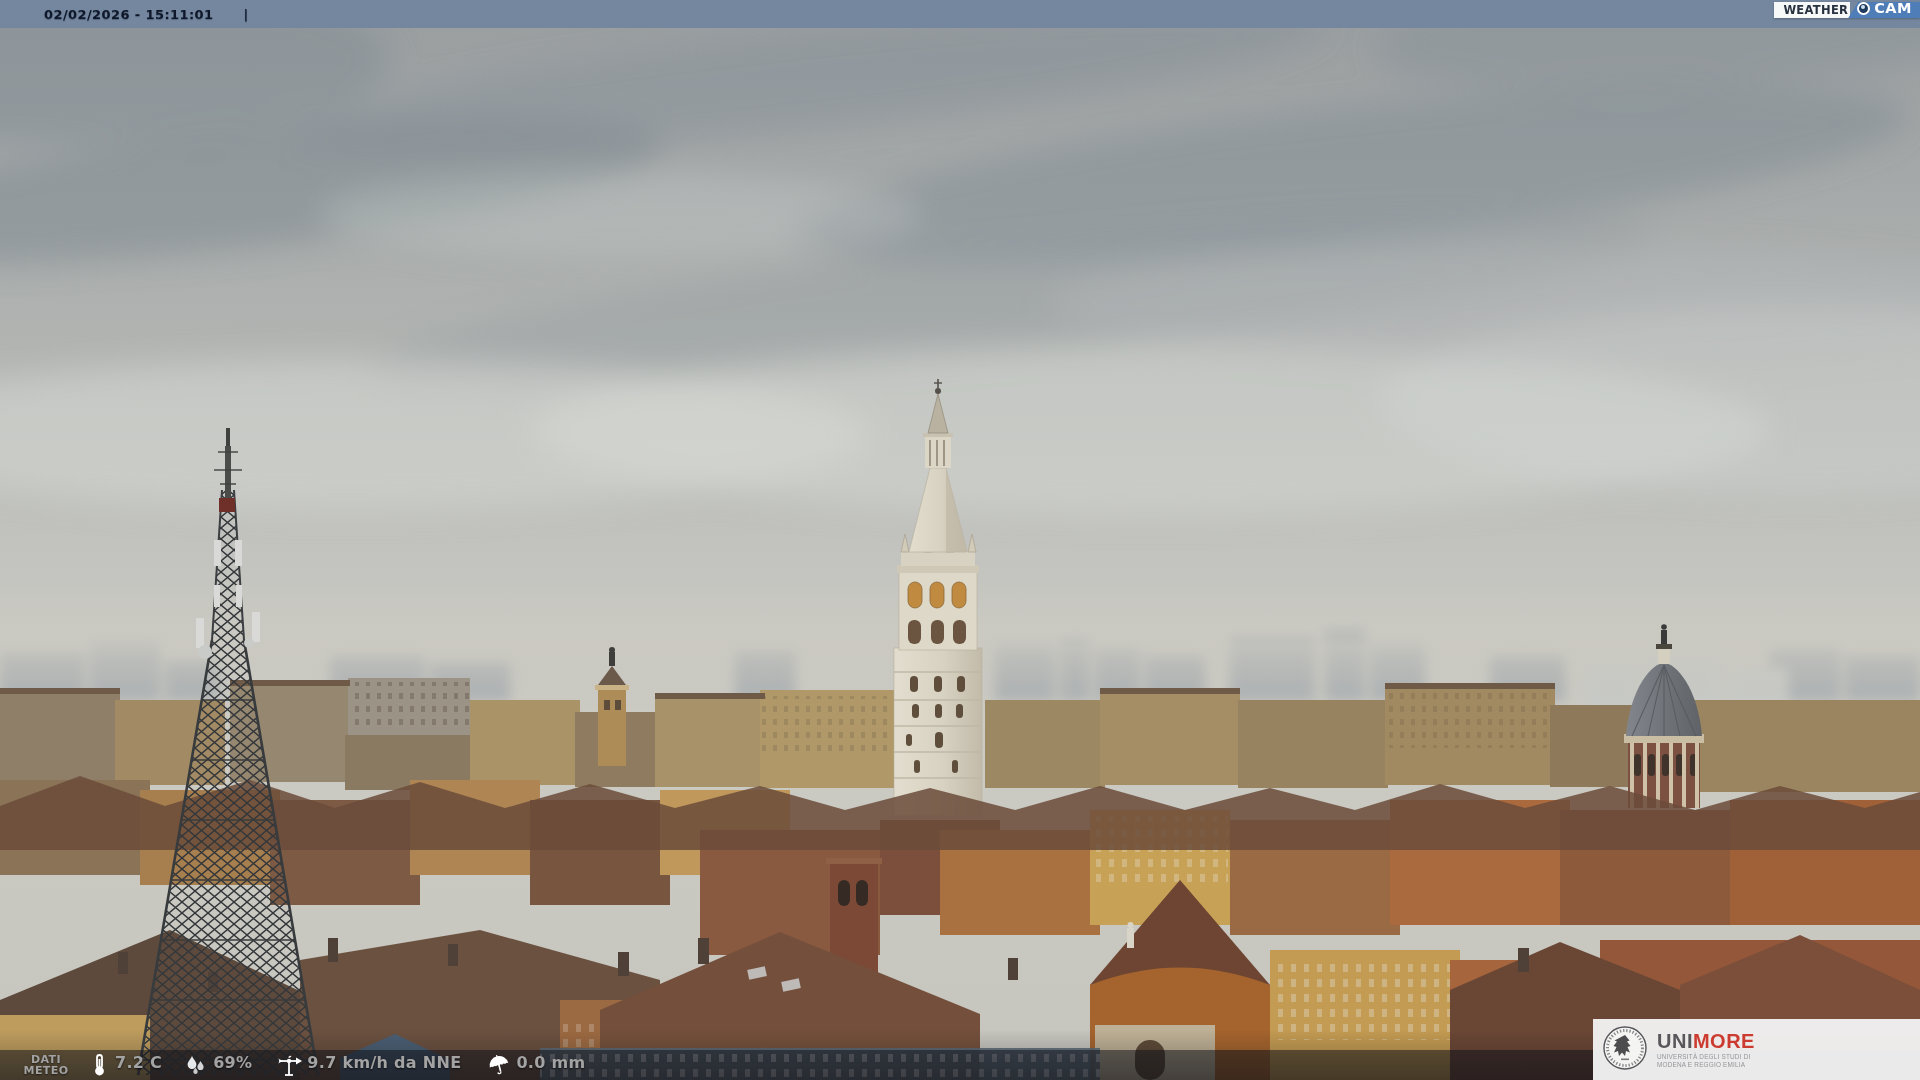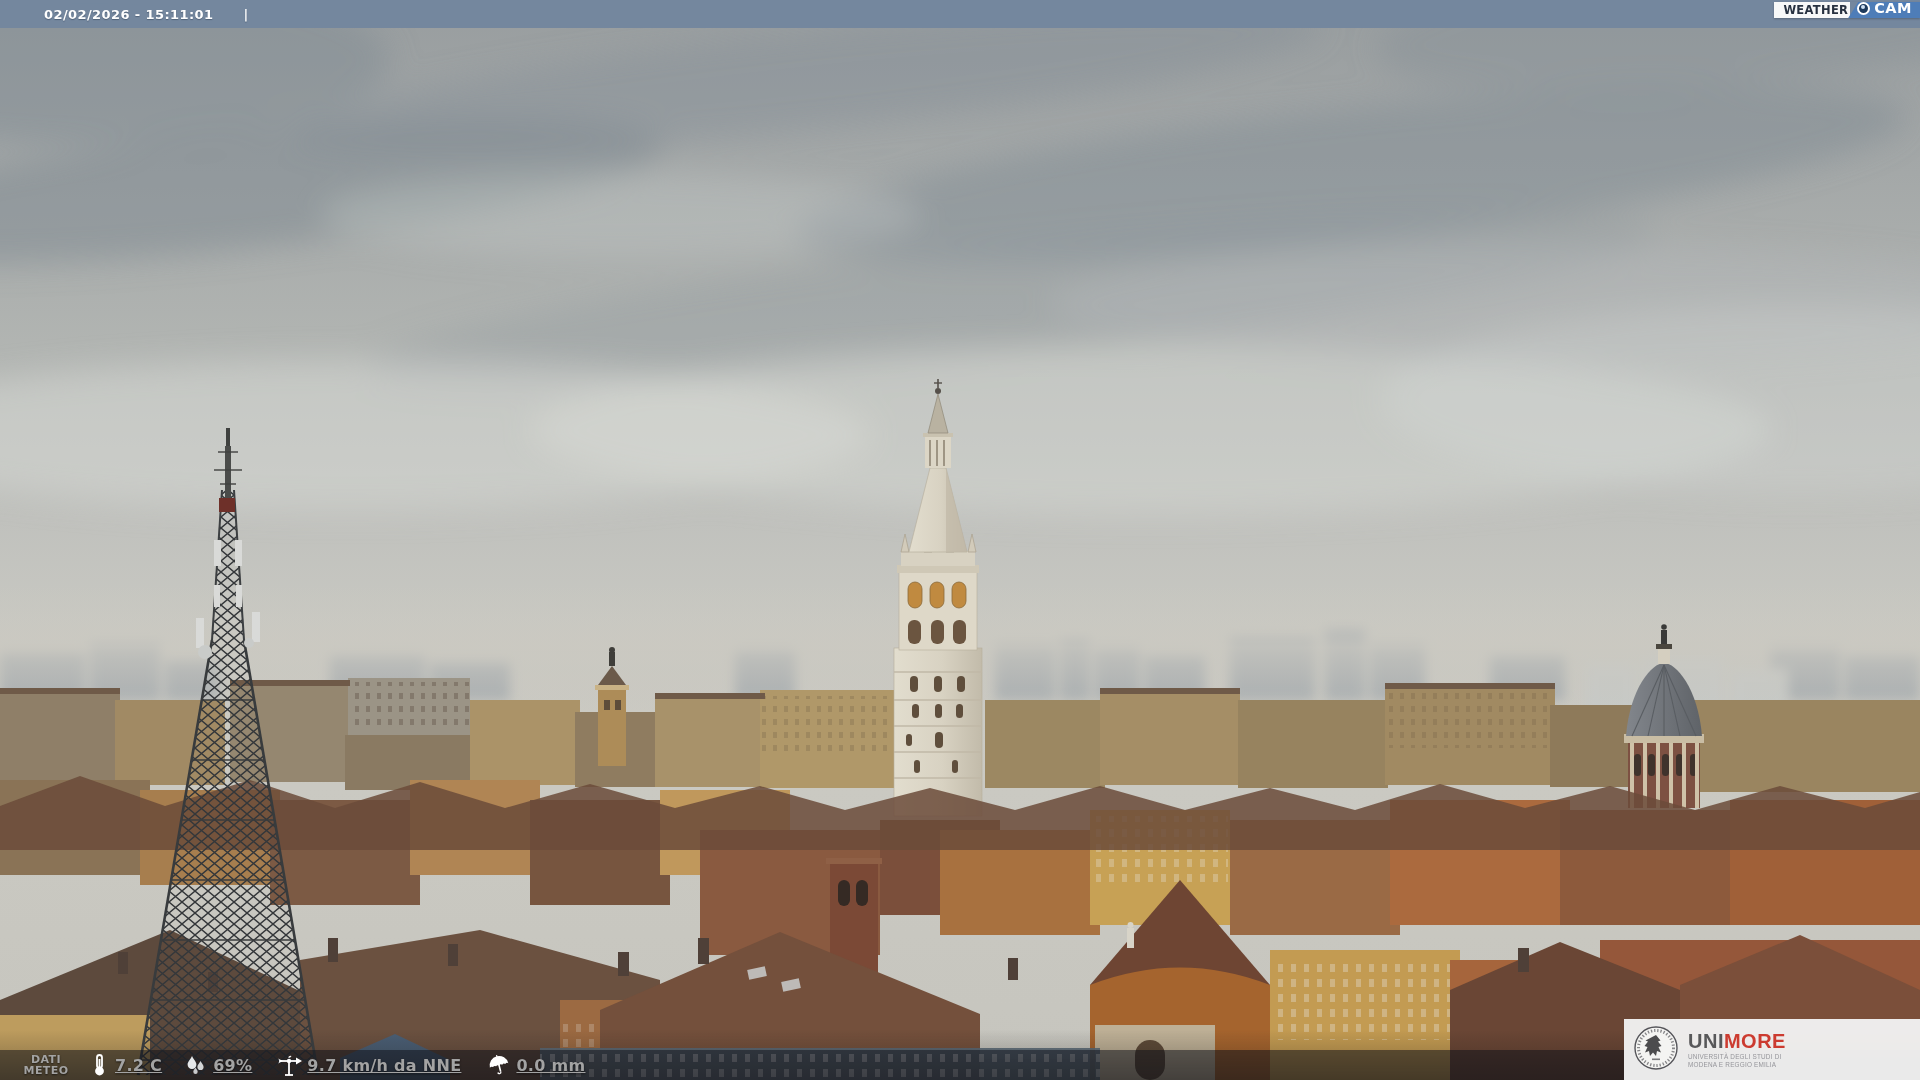--- a/index.html
+++ b/index.html
@@ -8,21 +8,21 @@
     font-family:"DejaVu Sans", sans-serif;
     -webkit-font-smoothing:antialiased;
   }
   .stage svg.scene{position:absolute;inset:0;display:block;}
 
   
   .top-bar{
     position:absolute;top:0;left:0;right:0;height:28px;
     background:rgba(114,134,158,0.96);
     display:flex;align-items:center;
-    color:#ffffff;font-weight:bold;font-size:13px;letter-spacing:.4px;
+    color:#0f172a;font-weight:bold;font-size:13px;letter-spacing:.4px;
     text-shadow:0 1px 1px rgba(40,55,75,.45);
     white-space:nowrap;
   }
   .top-bar .dt{margin-left:44px;}
   .top-bar .sep{margin-left:30px;opacity:.95;}
   .top-bar .ttl{margin-left:28px;}
 
   
   .wcam{
     position:absolute;top:2px;right:0;height:16px;display:flex;align-items:stretch;
@@ -52,31 +52,31 @@
   .bottom-bar{
     position:absolute;left:0;right:0;bottom:0;height:30px;
     background:rgba(16,18,24,0.52);
     display:flex;align-items:center;color:#a3a3a3;white-space:nowrap;
   }
   .dati{
     margin-left:16px;width:60px;text-align:center;
     font-size:11px;line-height:11px;font-weight:bold;letter-spacing:.4px;
     text-shadow:0 1px 2px rgba(0,0,0,.6);
   }
-  .wx-item{display:flex;align-items:center;text-decoration:underline;}
+  .wx-item{display:flex;align-items:flex-start;}
   .wx-item .ico{display:flex;align-items:center;justify-content:center;}
   .wx-val{
     font-size:16px;font-weight:bold;letter-spacing:.3px;margin-left:5px;
     text-shadow:0 1px 2px rgba(0,0,0,.65);
   }
   .mlA{margin-left:12px}.mlB{margin-left:22px}.mlC{margin-left:24px}.mlD{margin-left:26px}
 
   
   .uni-box{
-    position:absolute;right:0;bottom:0;width:296px;height:61px;
+    position:absolute;right:0;bottom:0;width:327px;height:61px;
     background:rgba(241,241,241,0.97);
     display:flex;align-items:center;cursor:pointer;
   }
   .crest{margin-left:9px;flex:0 0 auto;}
   .uni-text{margin-left:9px;flex:0 0 auto;}
   .uni-brand{font-size:20px;font-weight:bold;letter-spacing:.5px;line-height:20px;
     font-family:"Liberation Sans",sans-serif;}
   .uni-brand .b1{color:#58585a;}
   .uni-brand .b2{color:#cc3b30;}
   .uni-sub{font-size:6.4px;line-height:7.5px;color:#95959a;letter-spacing:.2px;margin-top:2px;

